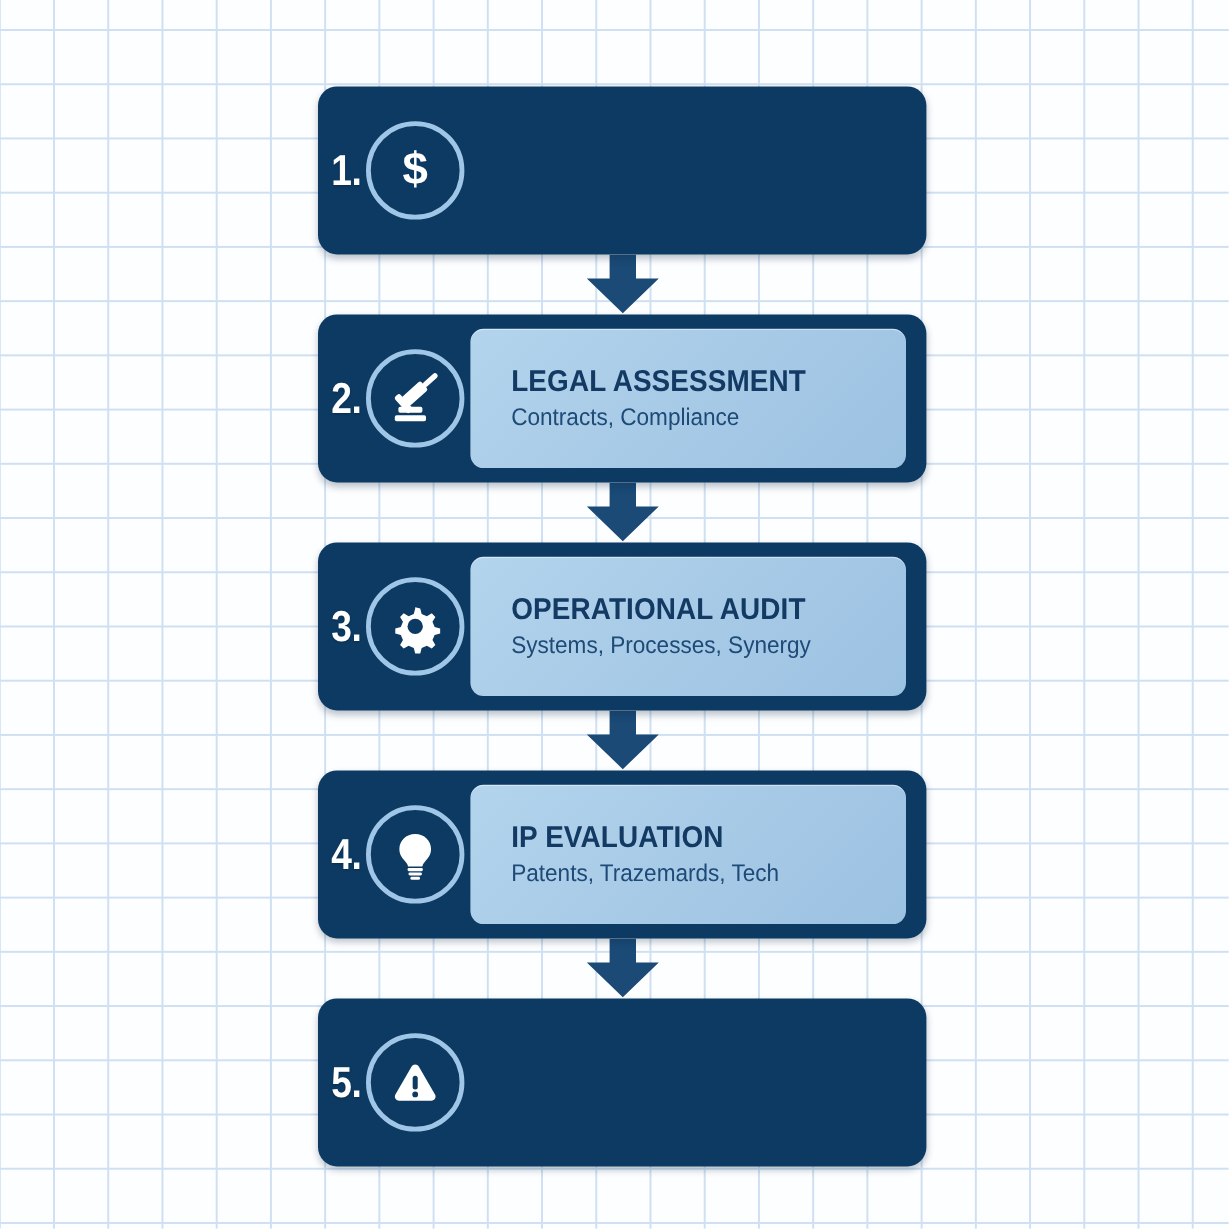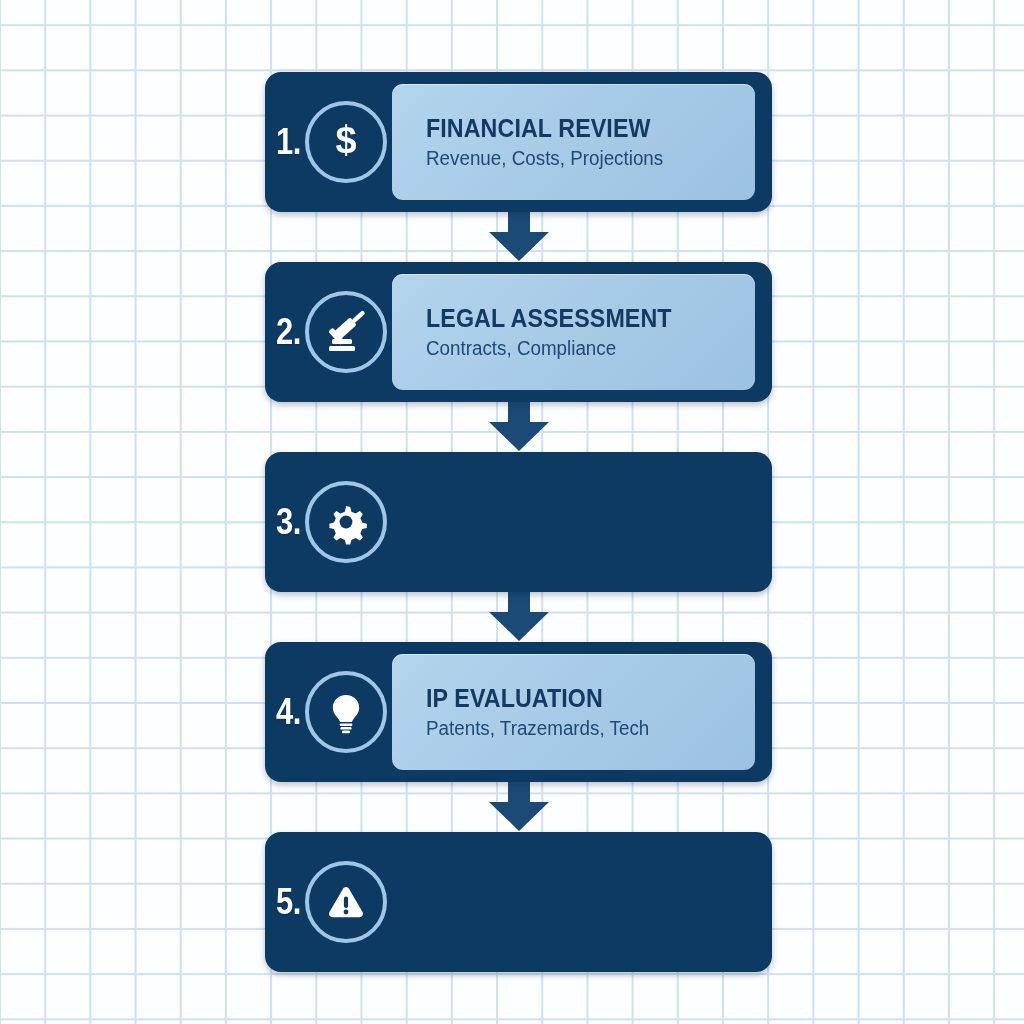--- a/index.html
+++ b/index.html
@@ -132,24 +132,20 @@
 
     <div class="step-card">
       <div class="card-left">
         <span class="step-number">1.</span>
         <span class="icon-badge">
           <svg width="46" height="46" viewBox="0 0 46 46">
             <text x="23" y="34" text-anchor="middle" fill="#ffffff" font-family="Liberation Sans, sans-serif" font-size="38" font-weight="700">$</text>
           </svg>
         </span>
       </div>
-      <div class="card-panel">
-        <div class="card-title">FINANCIAL REVIEW</div>
-        <div class="card-sub">Revenue, Costs, Projections</div>
-      </div>
     </div>
 
     <div class="connector">
       <svg width="64" height="50" viewBox="0 0 64 50">
         <path d="M21 0 H43 V20 H62 L32 49 L2 20 H21 Z" fill="#1b4a77"></path>
       </svg>
     </div>
 
     <div class="step-card">
       <div class="card-left">
@@ -183,20 +179,24 @@
     <div class="step-card">
       <div class="card-left">
         <span class="step-number">3.</span>
         <span class="icon-badge">
           <svg width="46" height="46" viewBox="0 0 46 46">
             <path fill="#ffffff" d="M23 7 l4.2 1.1 1.2 4.6 4.3 1.8 4.1-2.4 3 3 -2.4 4.1 1.8 4.3 4.6 1.2 0 4.2 -4.6 1.2 -1.8 4.3 2.4 4.1 -3 3 -4.1-2.4 -4.3 1.8 -1.2 4.6 -4.2 0 -1.2-4.6 -4.3-1.8 -4.1 2.4 -3-3 2.4-4.1 -1.8-4.3 -4.6-1.2 0-4.2 4.6-1.2 1.8-4.3 -2.4-4.1 3-3 4.1 2.4 4.3-1.8 1.2-4.6z"></path>
             <circle cx="23" cy="23" r="6.4" fill="#0d3a62"></circle>
           </svg>
         </span>
       </div>
+      <div class="card-panel">
+        <div class="card-title">OPERATIONAL AUDIT</div>
+        <div class="card-sub">Systems, Processes, Synergy</div>
+      </div>
     </div>
 
     <div class="connector">
       <svg width="64" height="50" viewBox="0 0 64 50">
         <path d="M21 0 H43 V20 H62 L32 49 L2 20 H21 Z" fill="#1b4a77"></path>
       </svg>
     </div>
 
     <div class="step-card">
       <div class="card-left">

